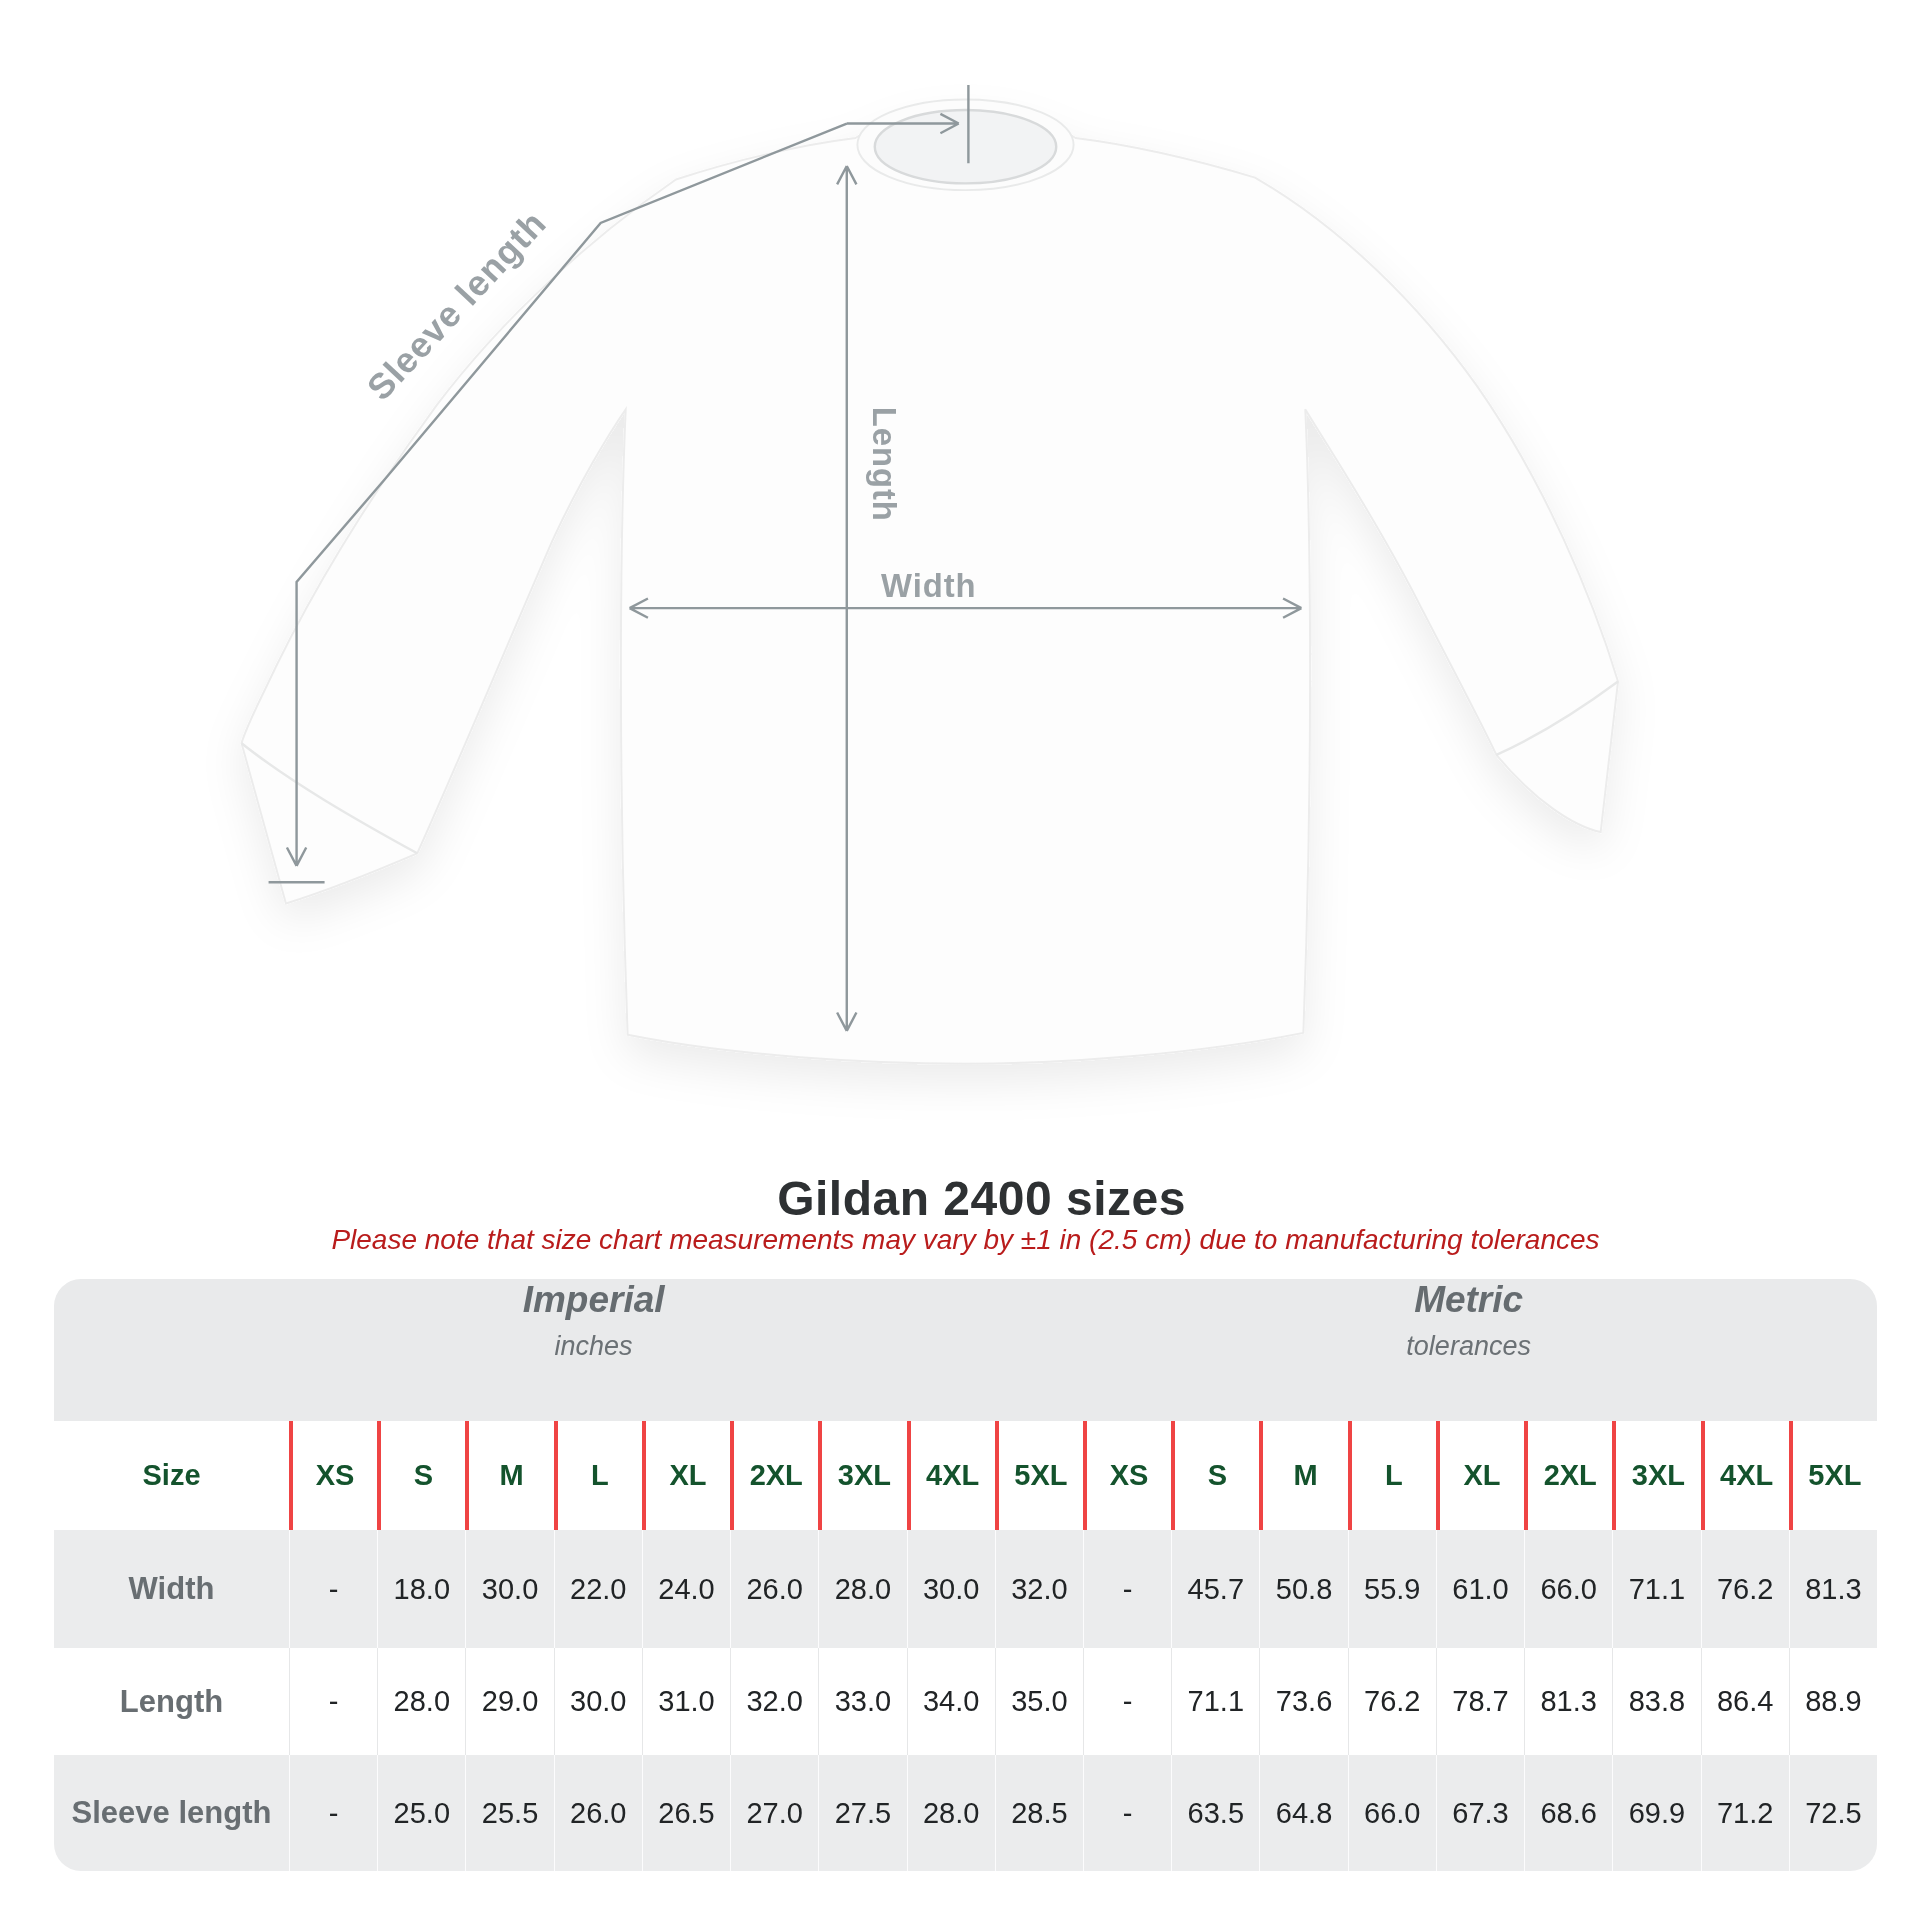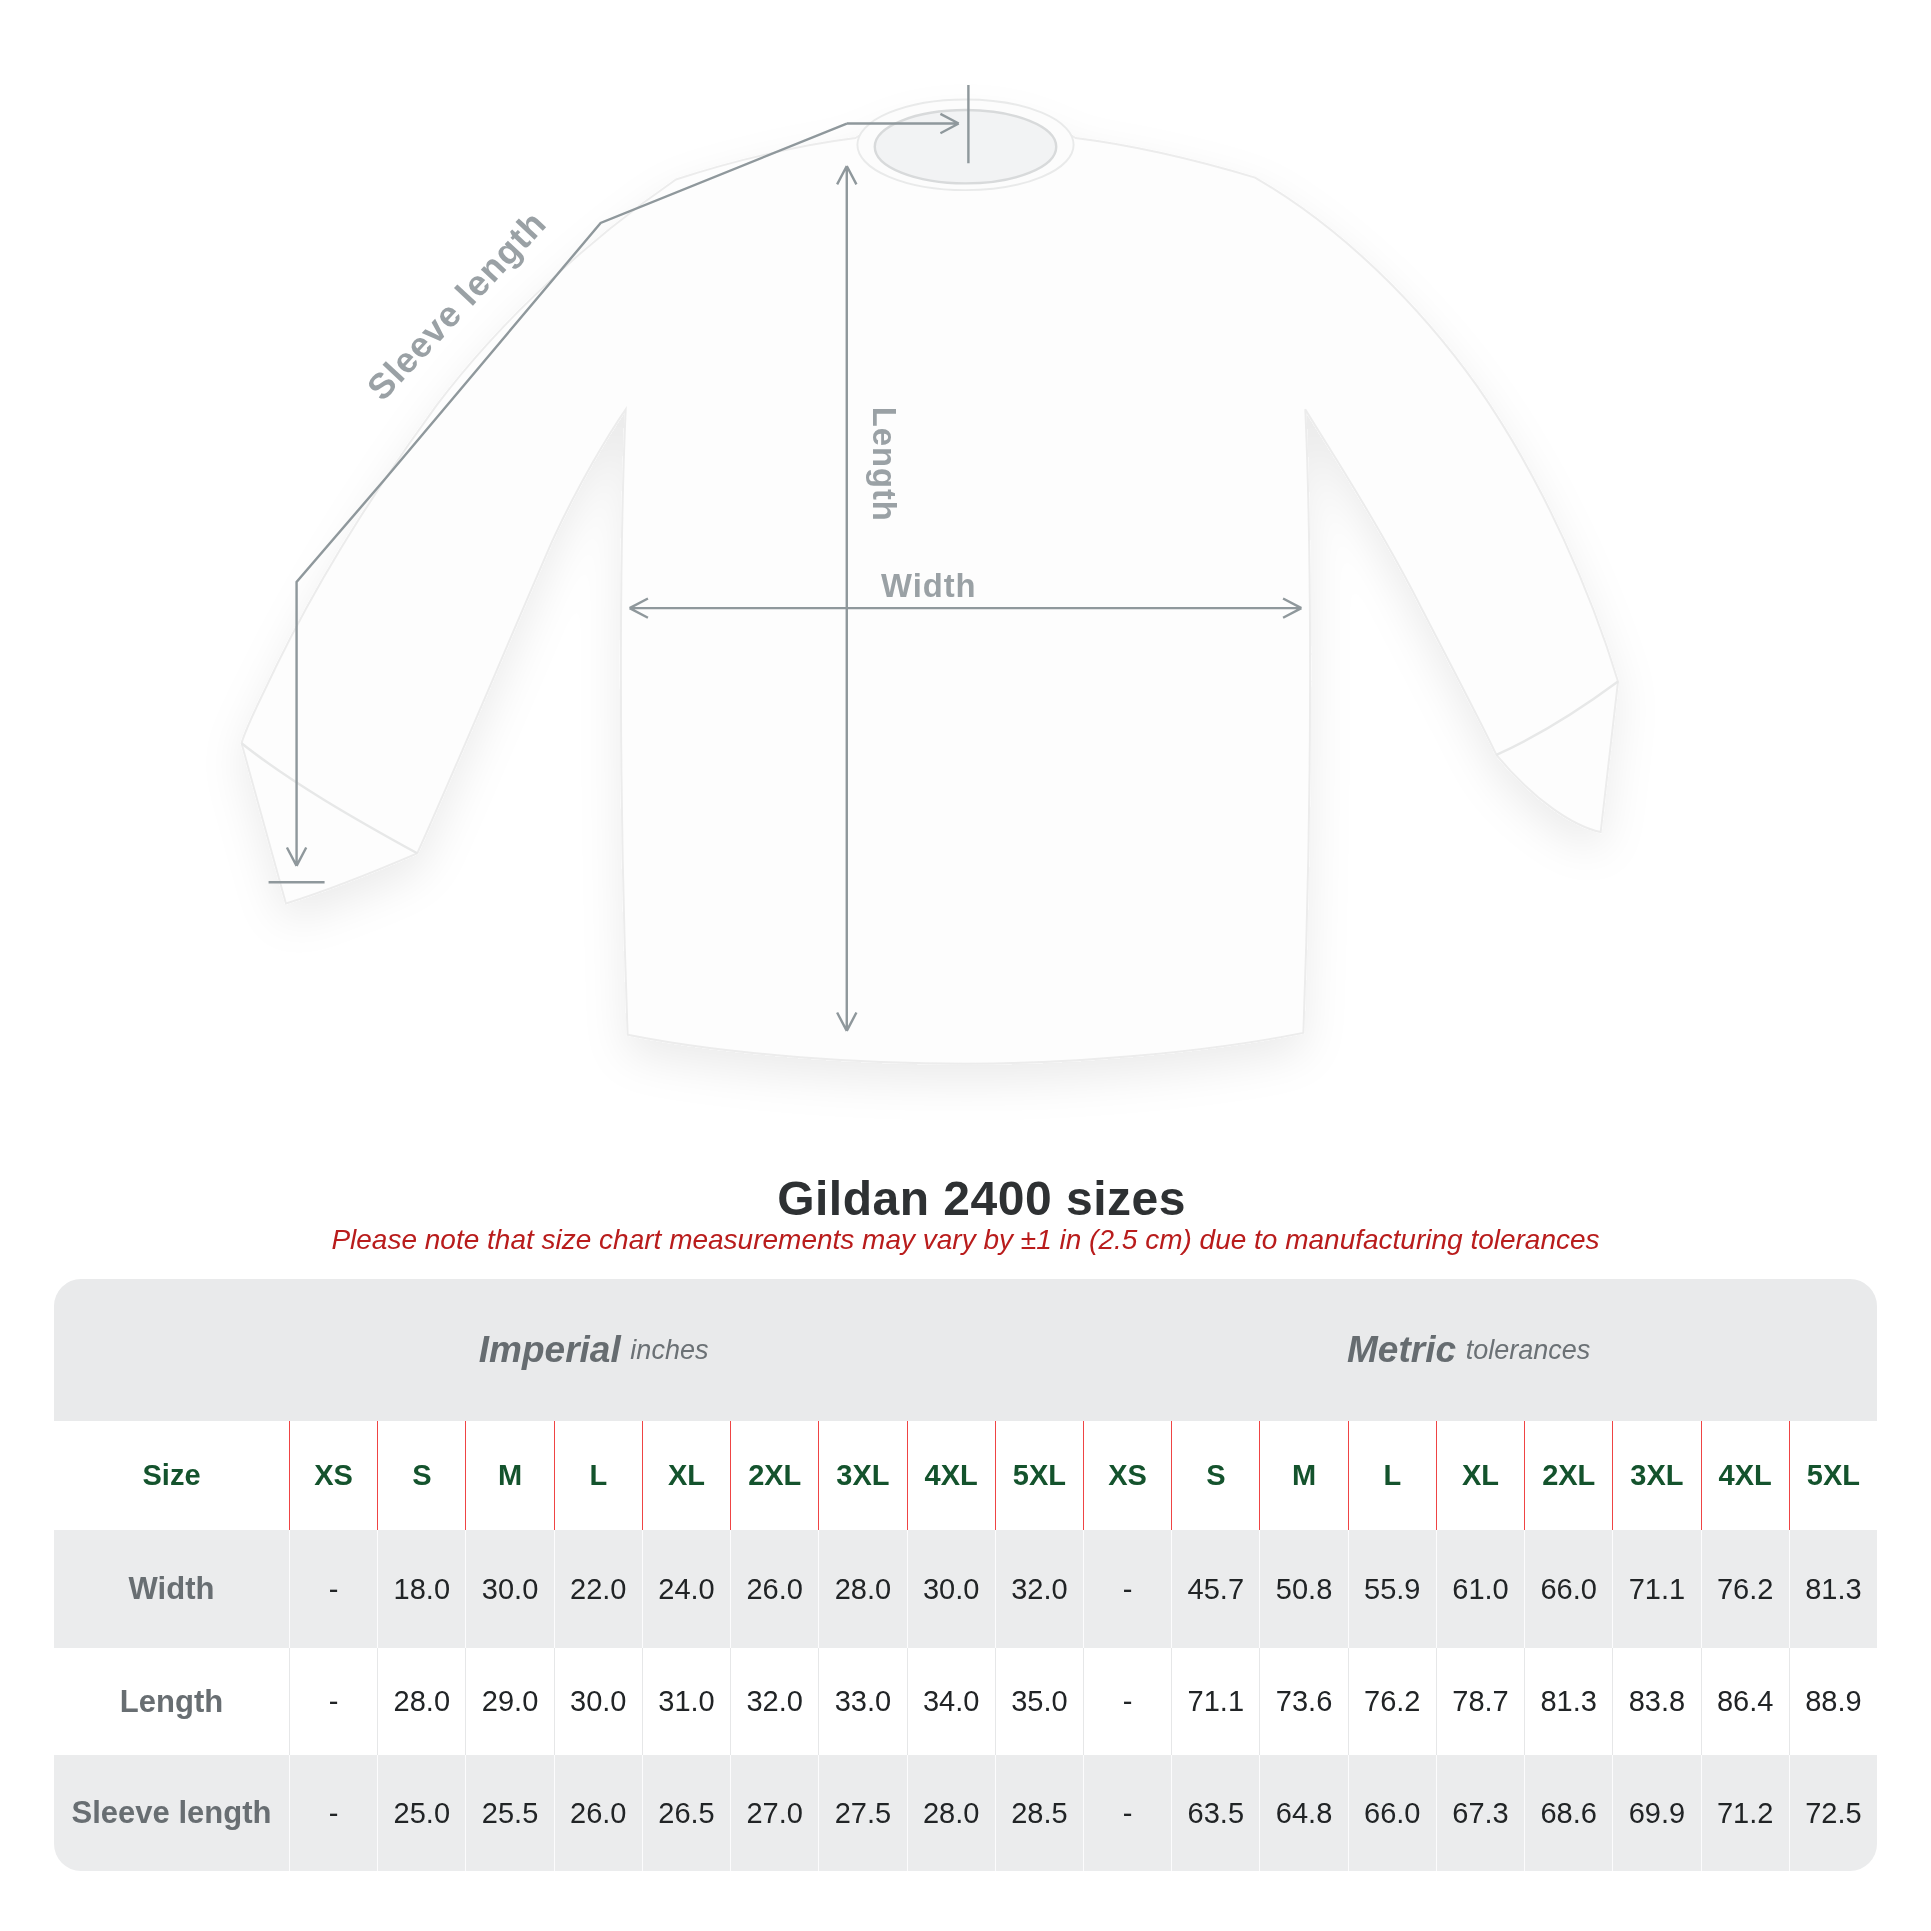--- a/index.html
+++ b/index.html
@@ -18,36 +18,36 @@
     position:absolute; left:0; top:1224px; width:100%; margin:0;
     text-align:center; font-size:28px; font-style:italic; color:#b91c1c;
   }
 
   .size-table{
     position:absolute; left:54px; top:1279px; width:1823px; height:592px;
     border-radius:27px; overflow:hidden; background:#ffffff;
   }
   .units-row{ position:relative; height:142px; background:#e9eaeb; }
   .unit-group{ position:absolute; top:0; height:100%; transform:translateX(-50%);
-    display:flex; flex-direction:row; align-items:center; justify-content:center; gap:9.7px; }
+    display:flex; flex-direction:column; align-items:center; gap:9.7px; }
   .unit-group.imperial{ left:29.6%; }
   .unit-group.metric{ left:77.6%; }
   .unit-name{ font-size:37px; font-weight:bold; font-style:italic; color:#666c70; }
   .unit-sub{ font-size:27px; font-style:italic; color:#6b7175; }
 
   .header-row,.trow{ display:grid; grid-template-columns:235px repeat(18,1fr); }
   .header-row{ height:109px; background:#ffffff; }
   .trow.gray{ background:#ebeced; }
   .trow.white{ background:#ffffff; }
   .trow:nth-child(1){ height:118px; }
   .trow:nth-child(2){ height:107px; }
   .trow:nth-child(3){ height:116px; }
 
   .cell{ display:flex; align-items:center; justify-content:center; }
-  .header-row .cell + .cell{ border-left:1px solid #ef4444; }
+  .header-row .cell + .cell{ border-left:4px solid #ef4444; }
   .trow.white .cell + .cell{ border-left:1px solid #e6e7e8; }
   .trow.gray .cell + .cell{ border-left:1.9px solid rgba(255,255,255,0.85); }
 
   .head-cell{ font-size:29px; font-weight:bold; color:#14532d; }
   .row-label{ font-size:31px; font-weight:bold; color:#686e72; }
   .value{ font-size:29px; color:#212426; }
 </style>
 </head>
 <body>
 

